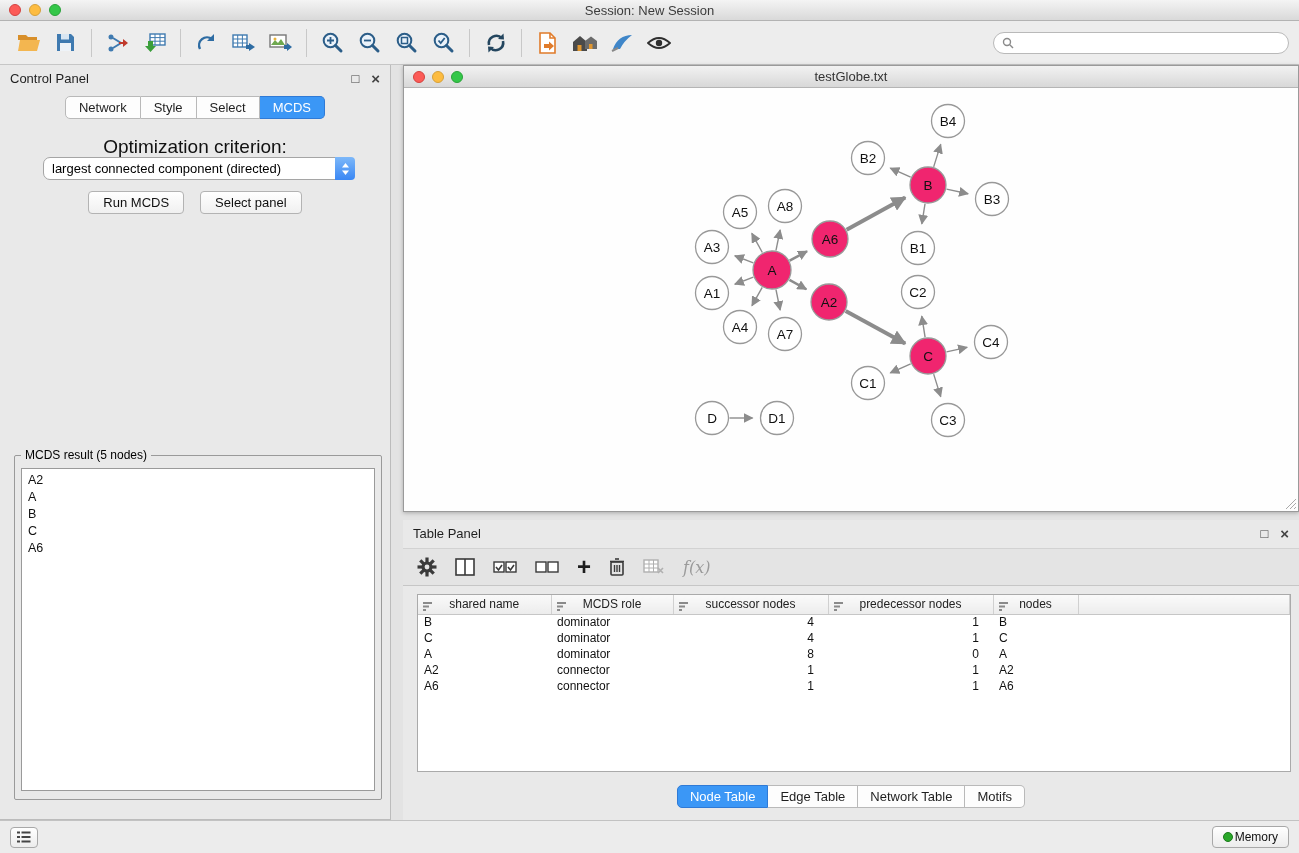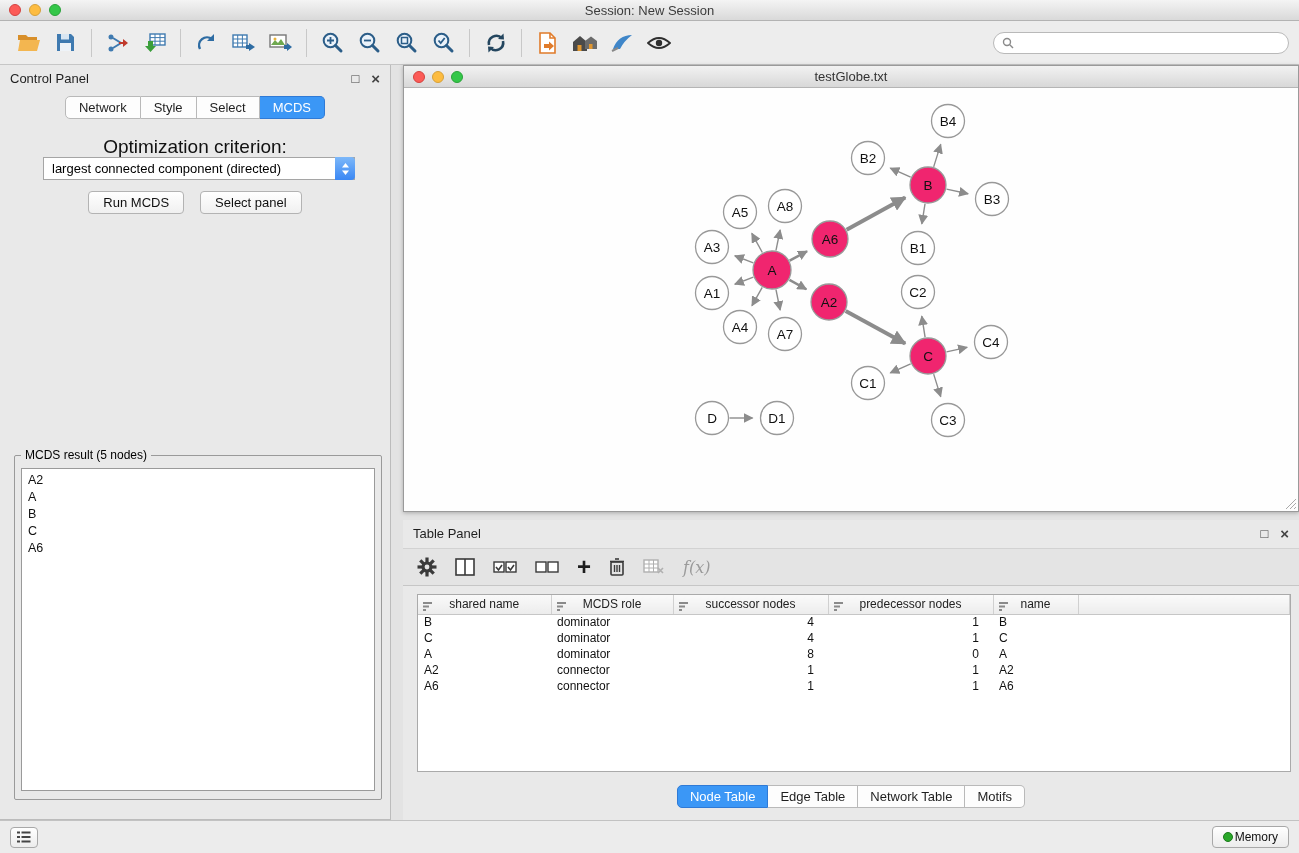--- a/index.html
+++ b/index.html
@@ -27,21 +27,21 @@
   .panel-header{height:26px;display:flex;align-items:center;padding:0 10px;font-size:13px;color:#1f1f1f}
   .panel-header .spacer{flex:1}
   .ph-icon{color:#444;font-size:13px;margin-left:12px;cursor:pointer;line-height:1}
   .ph-icon.close{font-weight:bold;font-size:15px}
   .cp-tabs{position:absolute;top:31px;left:0;right:0;display:flex;justify-content:center}
   .cp-tab{font-size:13px;padding:3px 13px;background:#fdfdfd;border:1px solid #b9b9b9;border-left:none;color:#1f1f1f;cursor:pointer}
   .cp-tab:first-child{border-left:1px solid #b9b9b9;border-radius:5px 0 0 5px}
   .cp-tab:last-child{border-radius:0 5px 5px 0}
   .cp-tab.active{background:#3b97f6;border-color:#2f7ad6;color:#fff}
   .opt-label{position:absolute;top:71px;width:100%;text-align:center;font-size:19px;color:#111}
-  .dropdown{position:absolute;top:92px;left:43px;width:312px;height:23px;border:1px solid #a5a5a5;border-radius:0;background:#fff;display:flex;align-items:center;font-size:13px;padding-left:8px;cursor:pointer}
+  .dropdown{position:absolute;top:92px;left:43px;width:312px;height:23px;border:1px solid #a5a5a5;border-radius:7px;background:#fff;display:flex;align-items:center;font-size:13px;padding-left:8px;cursor:pointer}
   .dd-btn{position:absolute;right:-1px;top:-1px;width:20px;height:23px;background:linear-gradient(#7db8f9,#3a87f4);border-radius:0 4px 4px 0;display:flex;align-items:center;justify-content:center}
   .cp-buttons{position:absolute;top:126px;width:100%;display:flex;justify-content:center;gap:16px}
   .btn{font-size:13px;padding:3px 14px;background:linear-gradient(#ffffff,#f0f0f0);border:1px solid #b3b3b3;border-radius:4px;cursor:pointer;color:#111;font-family:"Liberation Sans",sans-serif}
   .result-box{position:absolute;top:390px;left:14px;width:368px;height:345px;border:1px solid #9a9a9a;border-radius:2px}
   .result-legend{position:absolute;top:-8px;left:6px;background:#e9e9e9;padding:0 4px;font-size:12px;color:#000000}
   .result-list{position:absolute;left:6px;right:6px;top:12px;bottom:8px;background:#fff;border:1px solid #9a9a9a;overflow:auto;padding:3px 0}
   .result-item{font-size:12.5px;color:#111;padding:1px 6px;line-height:15px}
 
   
   .net-window{position:absolute;left:403px;top:65px;width:896px;height:447px;background:#fefefe;border:1px solid #9a9a9a;box-shadow:0 1px 4px rgba(0,0,0,.25)}
@@ -484,21 +484,21 @@
                   </svg></span><span>successor nodes</span></th>
             <th><span class="sort-ic"><svg width="9" height="9" viewBox="0 0 9 9">
                     <rect width="9" height="2" fill="#8a8a8a"></rect>
                     <rect y="3.5" width="6" height="2" fill="#8a8a8a"></rect>
                     <rect y="7" width="3" height="2" fill="#8a8a8a"></rect>
                   </svg></span><span>predecessor nodes</span></th>
             <th><span class="sort-ic"><svg width="9" height="9" viewBox="0 0 9 9">
                     <rect width="9" height="2" fill="#8a8a8a"></rect>
                     <rect y="3.5" width="6" height="2" fill="#8a8a8a"></rect>
                     <rect y="7" width="3" height="2" fill="#8a8a8a"></rect>
-                  </svg></span><span>name</span></th>
+                  </svg></span><span>nodes</span></th>
             <th></th>
           </tr>
         </thead>
         <tbody>
           <tr>
             <td>B</td>
             <td>dominator</td>
             <td class="r">4</td>
             <td class="r">1</td>
             <td>B</td>

